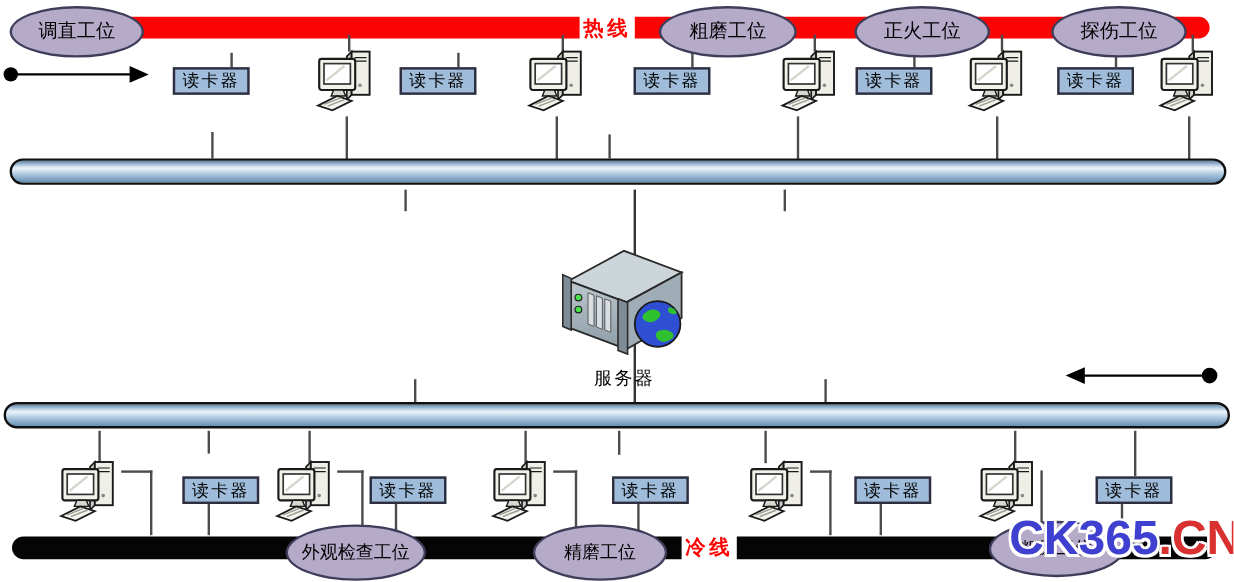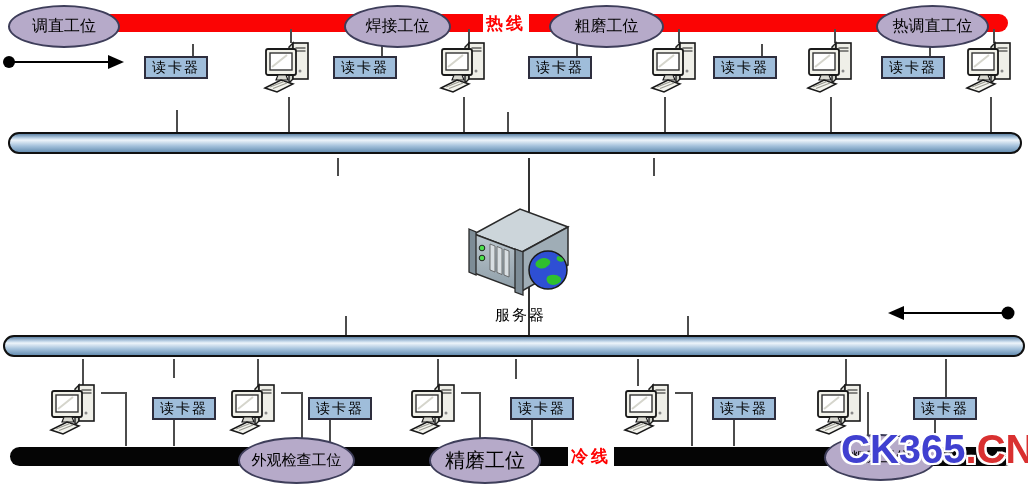--- a/index.html
+++ b/index.html
@@ -125,28 +125,28 @@
   <div class="el vline" style="left:990px;top:97px;height:36px;"></div>
 
   <div class="el vline" style="left:176px;top:110px;height:22px;"></div>
   <div class="el vline" style="left:507px;top:112px;height:20px;"></div>
   <div class="el vline" style="left:337px;top:158px;height:18px;"></div>
   <div class="el vline" style="left:653px;top:158px;height:18px;"></div>
 
   <div class="el ellipse" style="left:8px;top:5px;width:112px;height:43px;">
     <span>调直工位</span>
   </div>
-  <div class="el ellipse" style="left:344px;top:5px;width:107px;height:43px;">
-    <span>焊接工位</span>
-  </div>
   <div class="el ellipse" style="left:549px;top:5px;width:115px;height:43px;">
     <span>粗磨工位</span>
   </div>
+  <div class="el ellipse" style="left:712px;top:5px;width:113px;height:43px;">
+    <span>正火工位</span>
+  </div>
   <div class="el ellipse" style="left:876px;top:5px;width:113px;height:43px;">
-    <span>热调直工位</span>
+    <span>探伤工位</span>
   </div>
 
   <div class="el reader" style="left:144px;top:56px;">
     <span>读卡器</span>
   </div>
   <div class="el reader" style="left:333px;top:56px;">
     <span>读卡器</span>
   </div>
   <div class="el reader" style="left:528px;top:56px;">
     <span>读卡器</span>
@@ -253,21 +253,21 @@
   </div>
 
   <div class="el blackline" style="left:10px;top:447px;width:1004px;"></div>
   <div class="el gaplabel" style="left:568px;top:446px;width:46px;height:21px;">
     <span>冷线</span>
   </div>
 
   <div class="el ellipse" style="left:238px;top:437px;width:117px;height:47px;font-size:15px;">
     <span>外观检查工位</span>
   </div>
-  <div class="el ellipse" style="left:429px;top:437px;width:112px;height:47px;font-size:20px;">
+  <div class="el ellipse" style="left:444px;top:437px;width:112px;height:47px;font-size:15px;">
     <span>精磨工位</span>
   </div>
   <div class="el ellipse" style="left:824px;top:434px;width:113px;height:47px;font-size:15px;">
     <span>粗磨工位</span>
   </div>
 
   <div class="el watermark" style="left:841px;top:427px;">
     <span class="wm-blue">CK365</span><span class="wm-red">.CN</span>
   </div>
 

